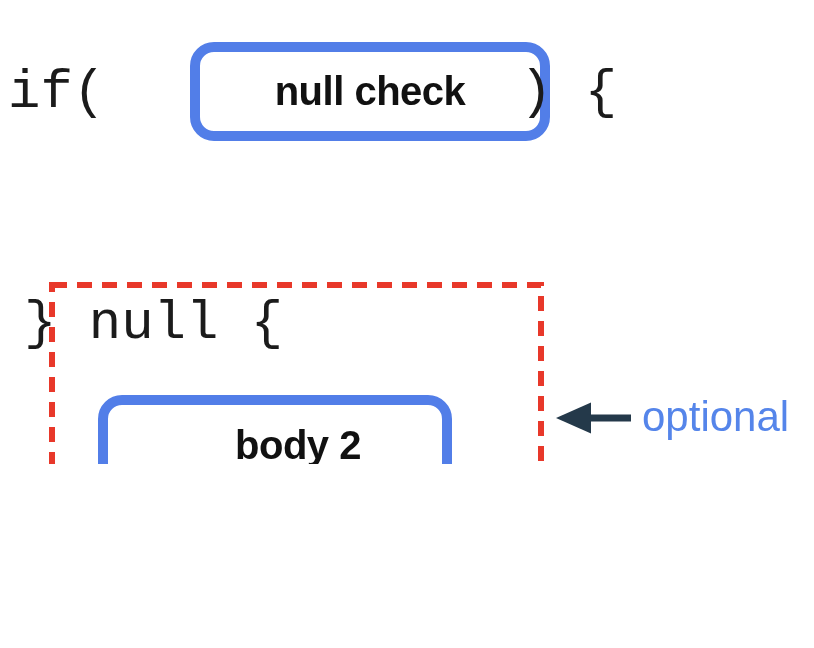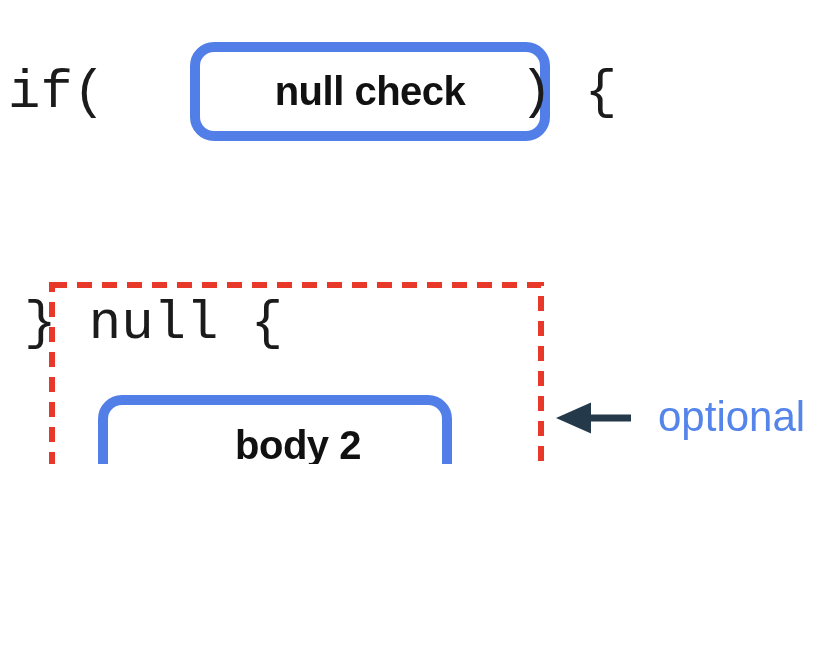--- a/index.html
+++ b/index.html
@@ -59,21 +59,20 @@
     top: 400px;
   }
   .annotation {
     position: absolute;
     left: 642px;
     top: 396px;
     font-family: "Liberation Sans", sans-serif;
     font-size: 42px;
     line-height: 42px;
     color: var(--annotation_blue, #5585EA);
-    margin-left: 16px;
   }
 </style>
 </head>
 <body>
 
 <div class="canvas">
 
   <span class="code code-if">if(</span>
 
   <div class="blue-box nullcheck">

